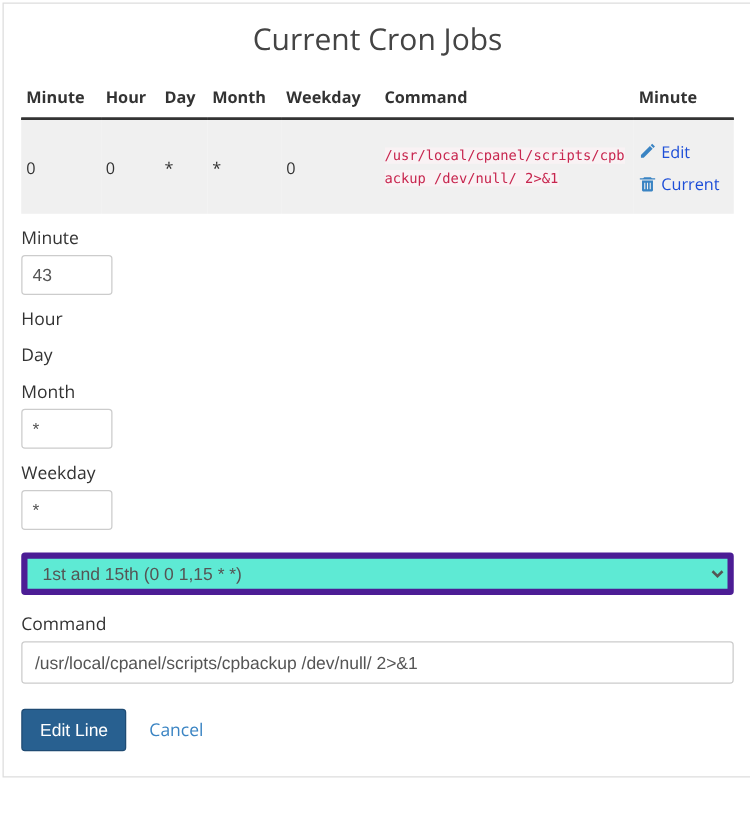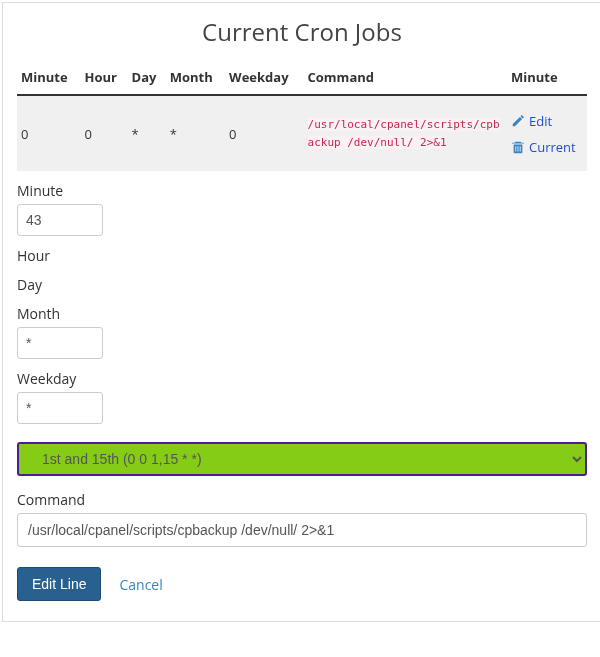--- a/index.html
+++ b/index.html
@@ -68,40 +68,40 @@
     }
     .icon-svg { width: 14px; height: 14px; flex: 0 0 14px; }
     .form-group { margin-top: 10px; }
     .form-group label {
       display: block;
       color: #333;
       font-size: 14px;
       margin-bottom: 4px;
     }
     .short-input {
-      width: 86px;
+      width: 73px;
       height: 32px;
       border: 1px solid #ccc;
       border-radius: 3px;
       padding: 0 8px;
       font-size: 14px;
       color: #555;
     }
     .select-wrap {
       margin-top: 18px;
     }
     select.preset {
       width: 100%;
       height: 34px;
-      border: 2px solid #4c1d95;
-      border-radius: 3px;
-      padding: 0 19px;
-      font-size: 14px;
-      color: #555;
-      background: #84cc16;
+      border: 5px solid #4c1d95;
+      border-radius: 3px;
+      padding: 0 8px;
+      font-size: 14px;
+      color: #555;
+      background: #5eead4;
     }
     .full-input {
       width: 100%;
       height: 34px;
       border: 1px solid #ccc;
       border-radius: 3px;
       padding: 0 10px;
       font-size: 14px;
       color: #555;
     }

